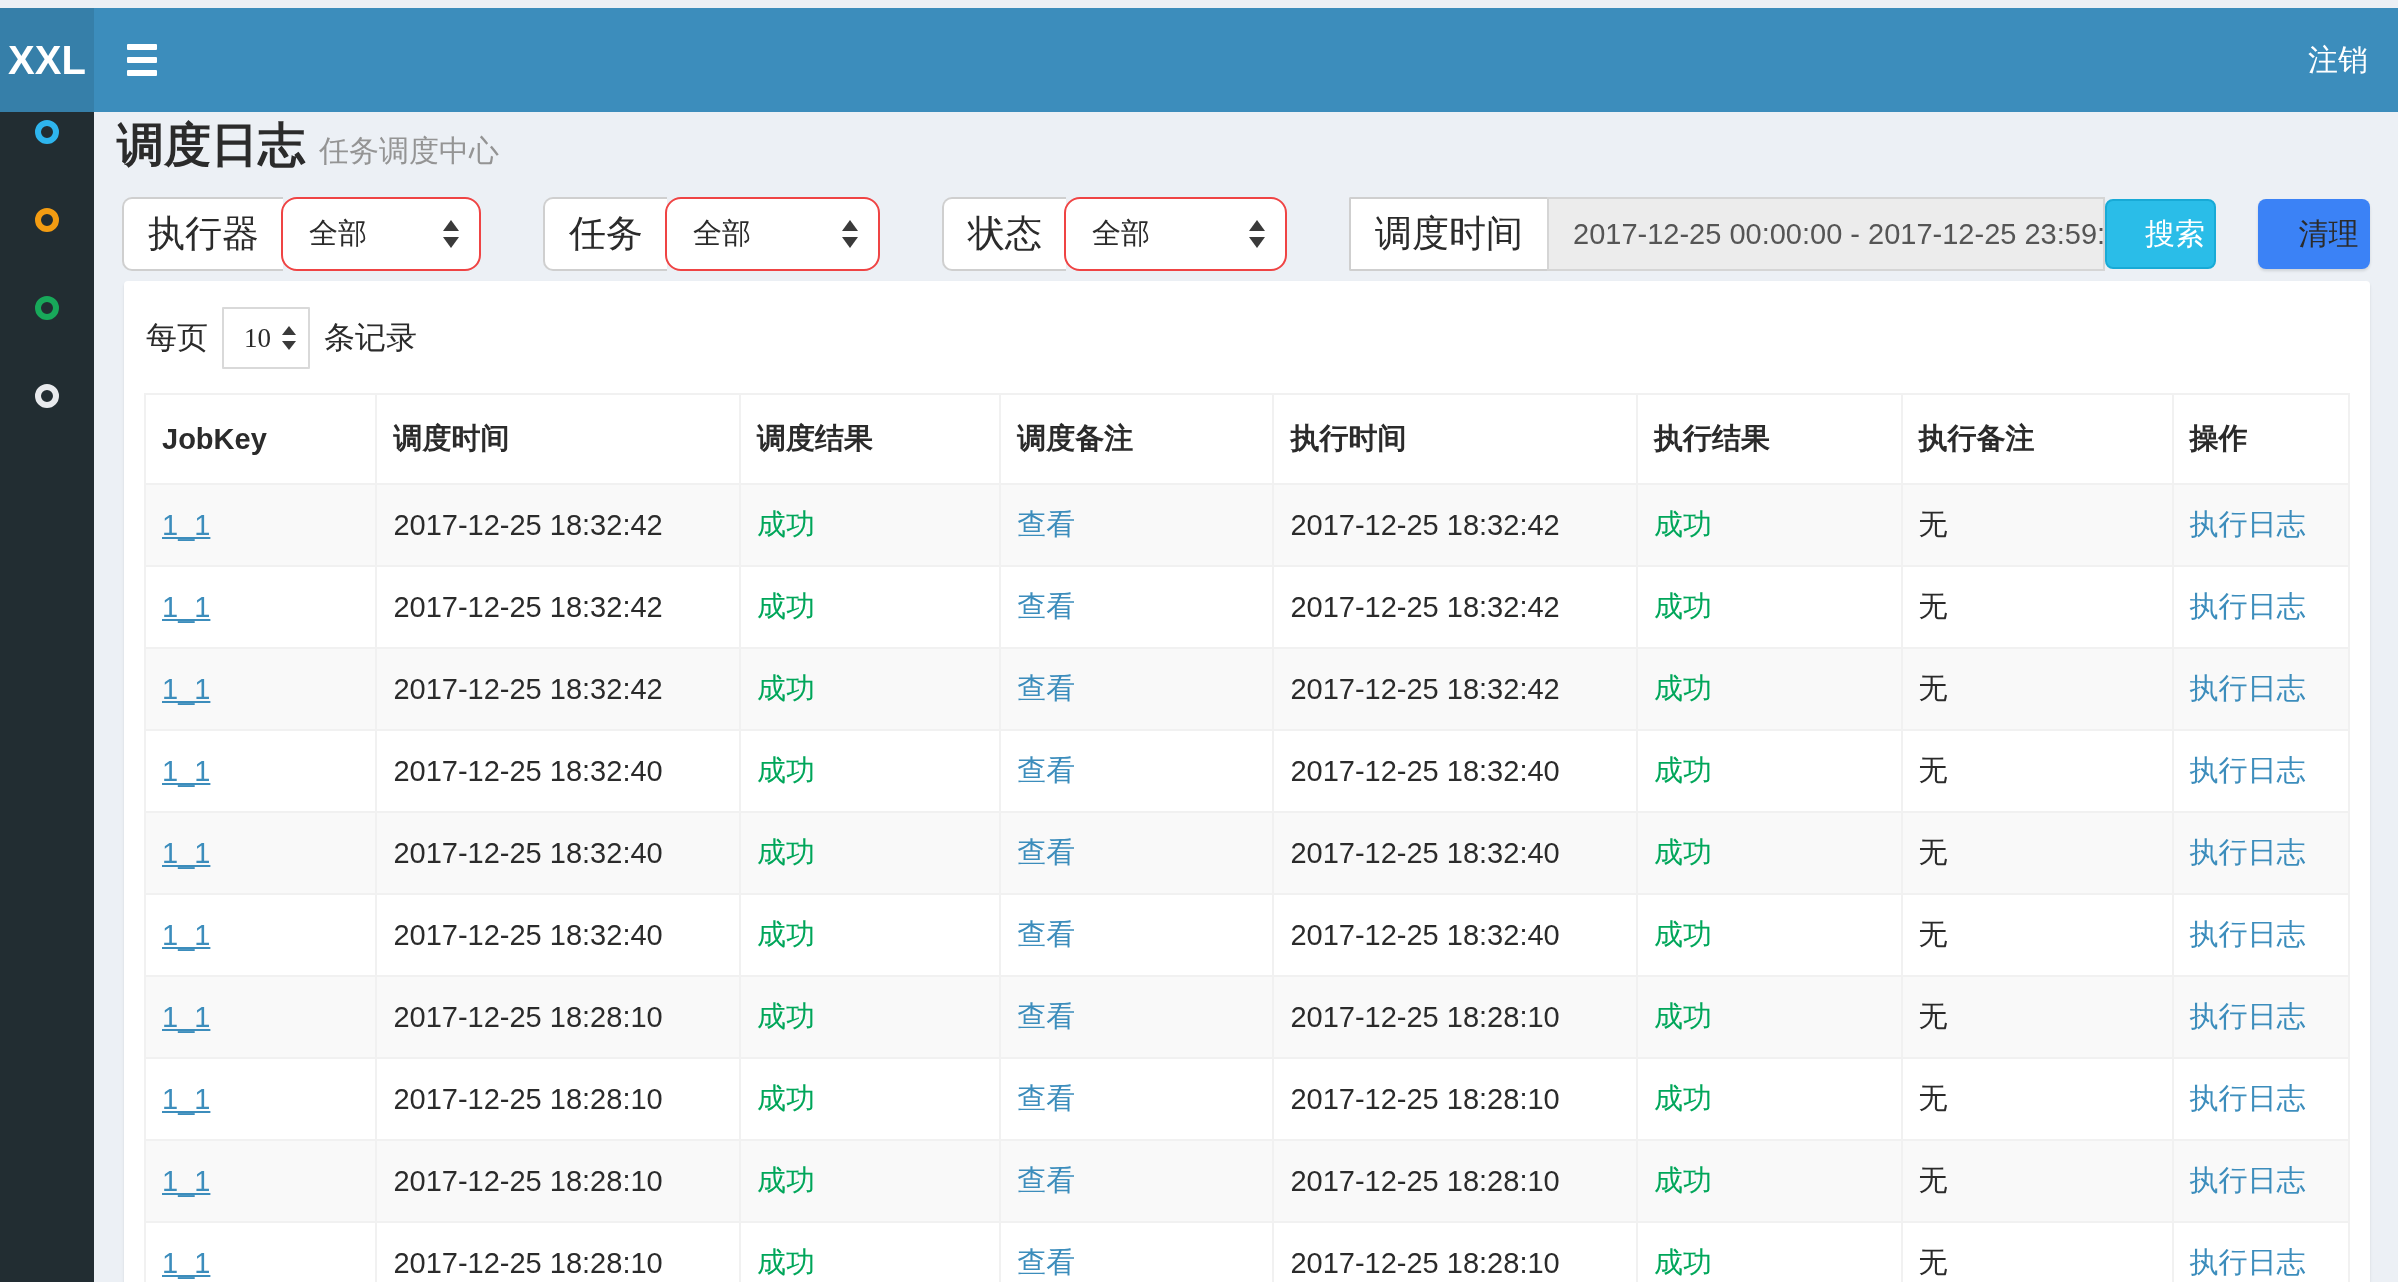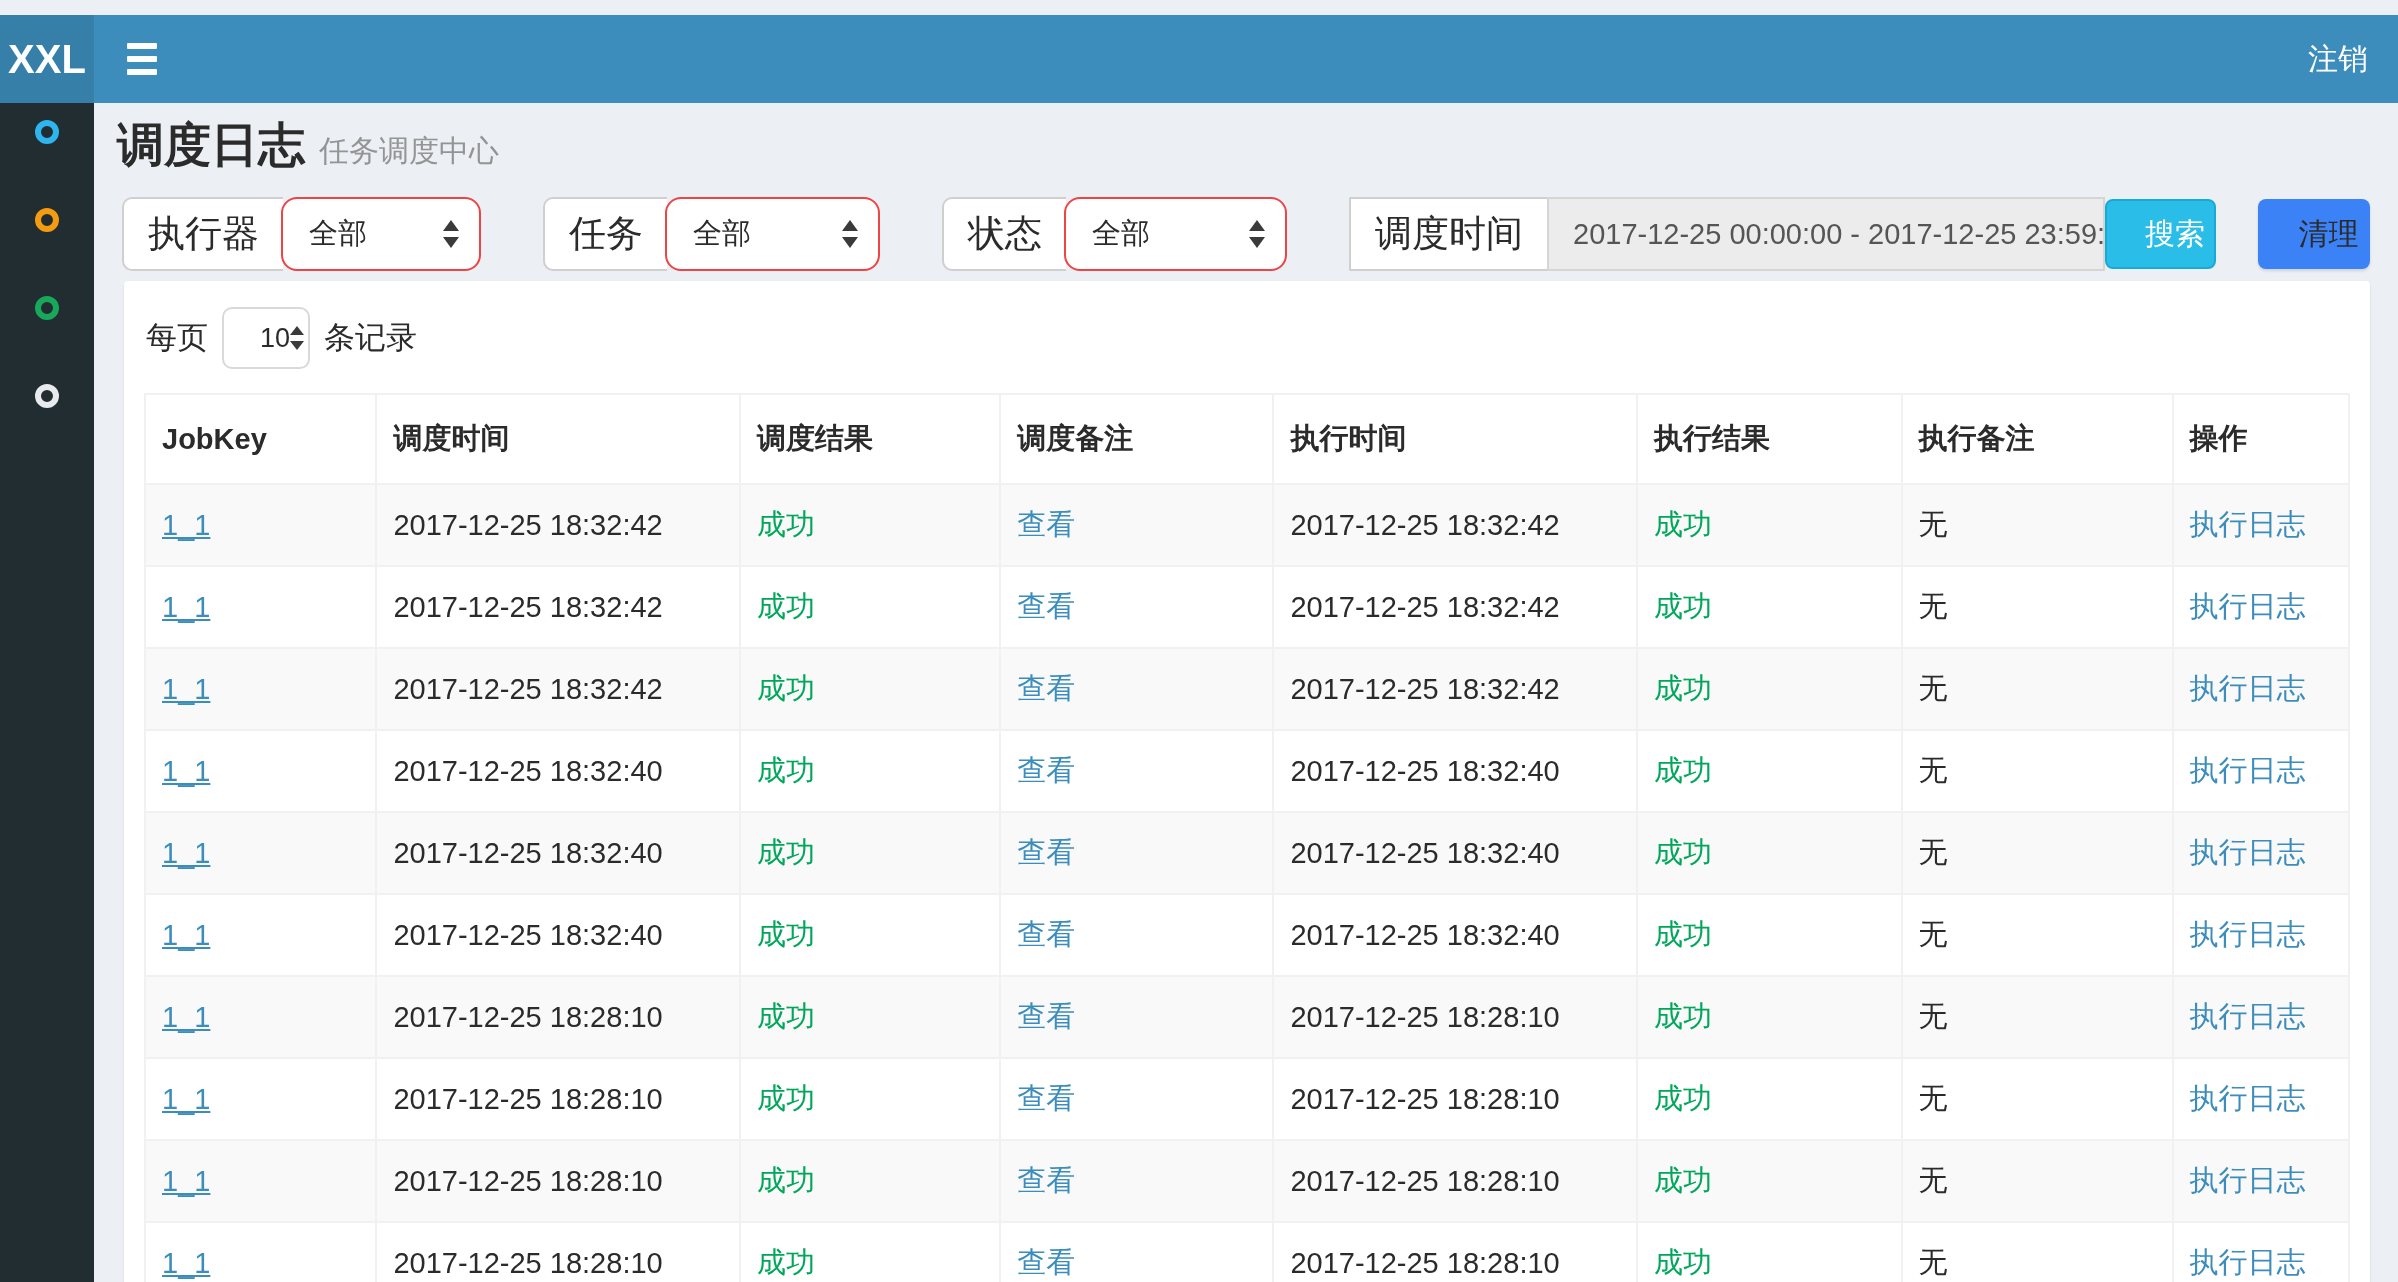--- a/index.html
+++ b/index.html
@@ -4,21 +4,21 @@
 <style>
   * { box-sizing: border-box; margin: 0; padding: 0; }
   html,body { width: 2398px; height: 1282px; overflow: hidden; }
   body {
     font-family: "Liberation Sans", sans-serif;
     background: #ecf0f5;
     color: #2b2b2b;
   }
   
   .navbar {
-    position: fixed; top: 15px; left: 0; right: 0; height: 88px;
+    position: fixed; top: 8px; left: 0; right: 0; height: 104px;
     background: #3c8dbc; display: flex; align-items: stretch; z-index: 20;
   }
   .logo {
     width: 94px; background: #367fa9; color: #fff;
     font-size: 40px; font-weight: bold;
     display: flex; align-items: center; justify-content: center;
   }
   .hamburger {
     width: 96px; display: flex; flex-direction: column;
     align-items: center; justify-content: center; gap: 7px; cursor: pointer;
@@ -90,23 +90,23 @@
     box-shadow: 0 2px 3px rgba(0,0,0,0.12);
   }
   
   .box {
     margin: 8px 28px 0 30px; background: #fff; border-radius: 4px;
     box-shadow: 0 2px 3px rgba(0,0,0,0.10); padding: 22px 20px 24px;
   }
   .page-size-row { display: flex; align-items: center; font-size: 31px; color: #2b2b2b;
                    padding: 4px 0 10px 2px; margin-bottom: 14px; }
   .ps-select {
-    width: 88px; height: 62px; border: 2px solid #d9d9d9; border-radius: 10px;
-    margin: 0 14px; display: flex; align-items: center; padding-left: 36px;
-    font-size: 27px; cursor: pointer; background: #fff;
+    width: 88px; height: 62px; border: 2px solid #d9d9d9; border-radius: 1px;
+    margin: 0 14px; display: flex; align-items: center; padding-left: 20px;
+    font-size: 27px; cursor: pointer; background: #fff; font-family: Liberation Serif, serif;
   }
   .ps-select .sel-caret { margin-right: 12px; }
   .ps-select .sel-caret .up { border-left-width: 7px; border-right-width: 7px; border-bottom-width: 9px; }
   .ps-select .sel-caret .down { border-left-width: 7px; border-right-width: 7px; border-top-width: 9px; }
   
   table.log-table { width: 100%; border-collapse: collapse; font-size: 29px; table-layout: fixed; }
   .log-table th, .log-table td {
     border: 2px solid #f1f1f1; padding: 20px 16px; text-align: left;
     color: #2b2b2b; overflow: hidden; white-space: nowrap;
   }

